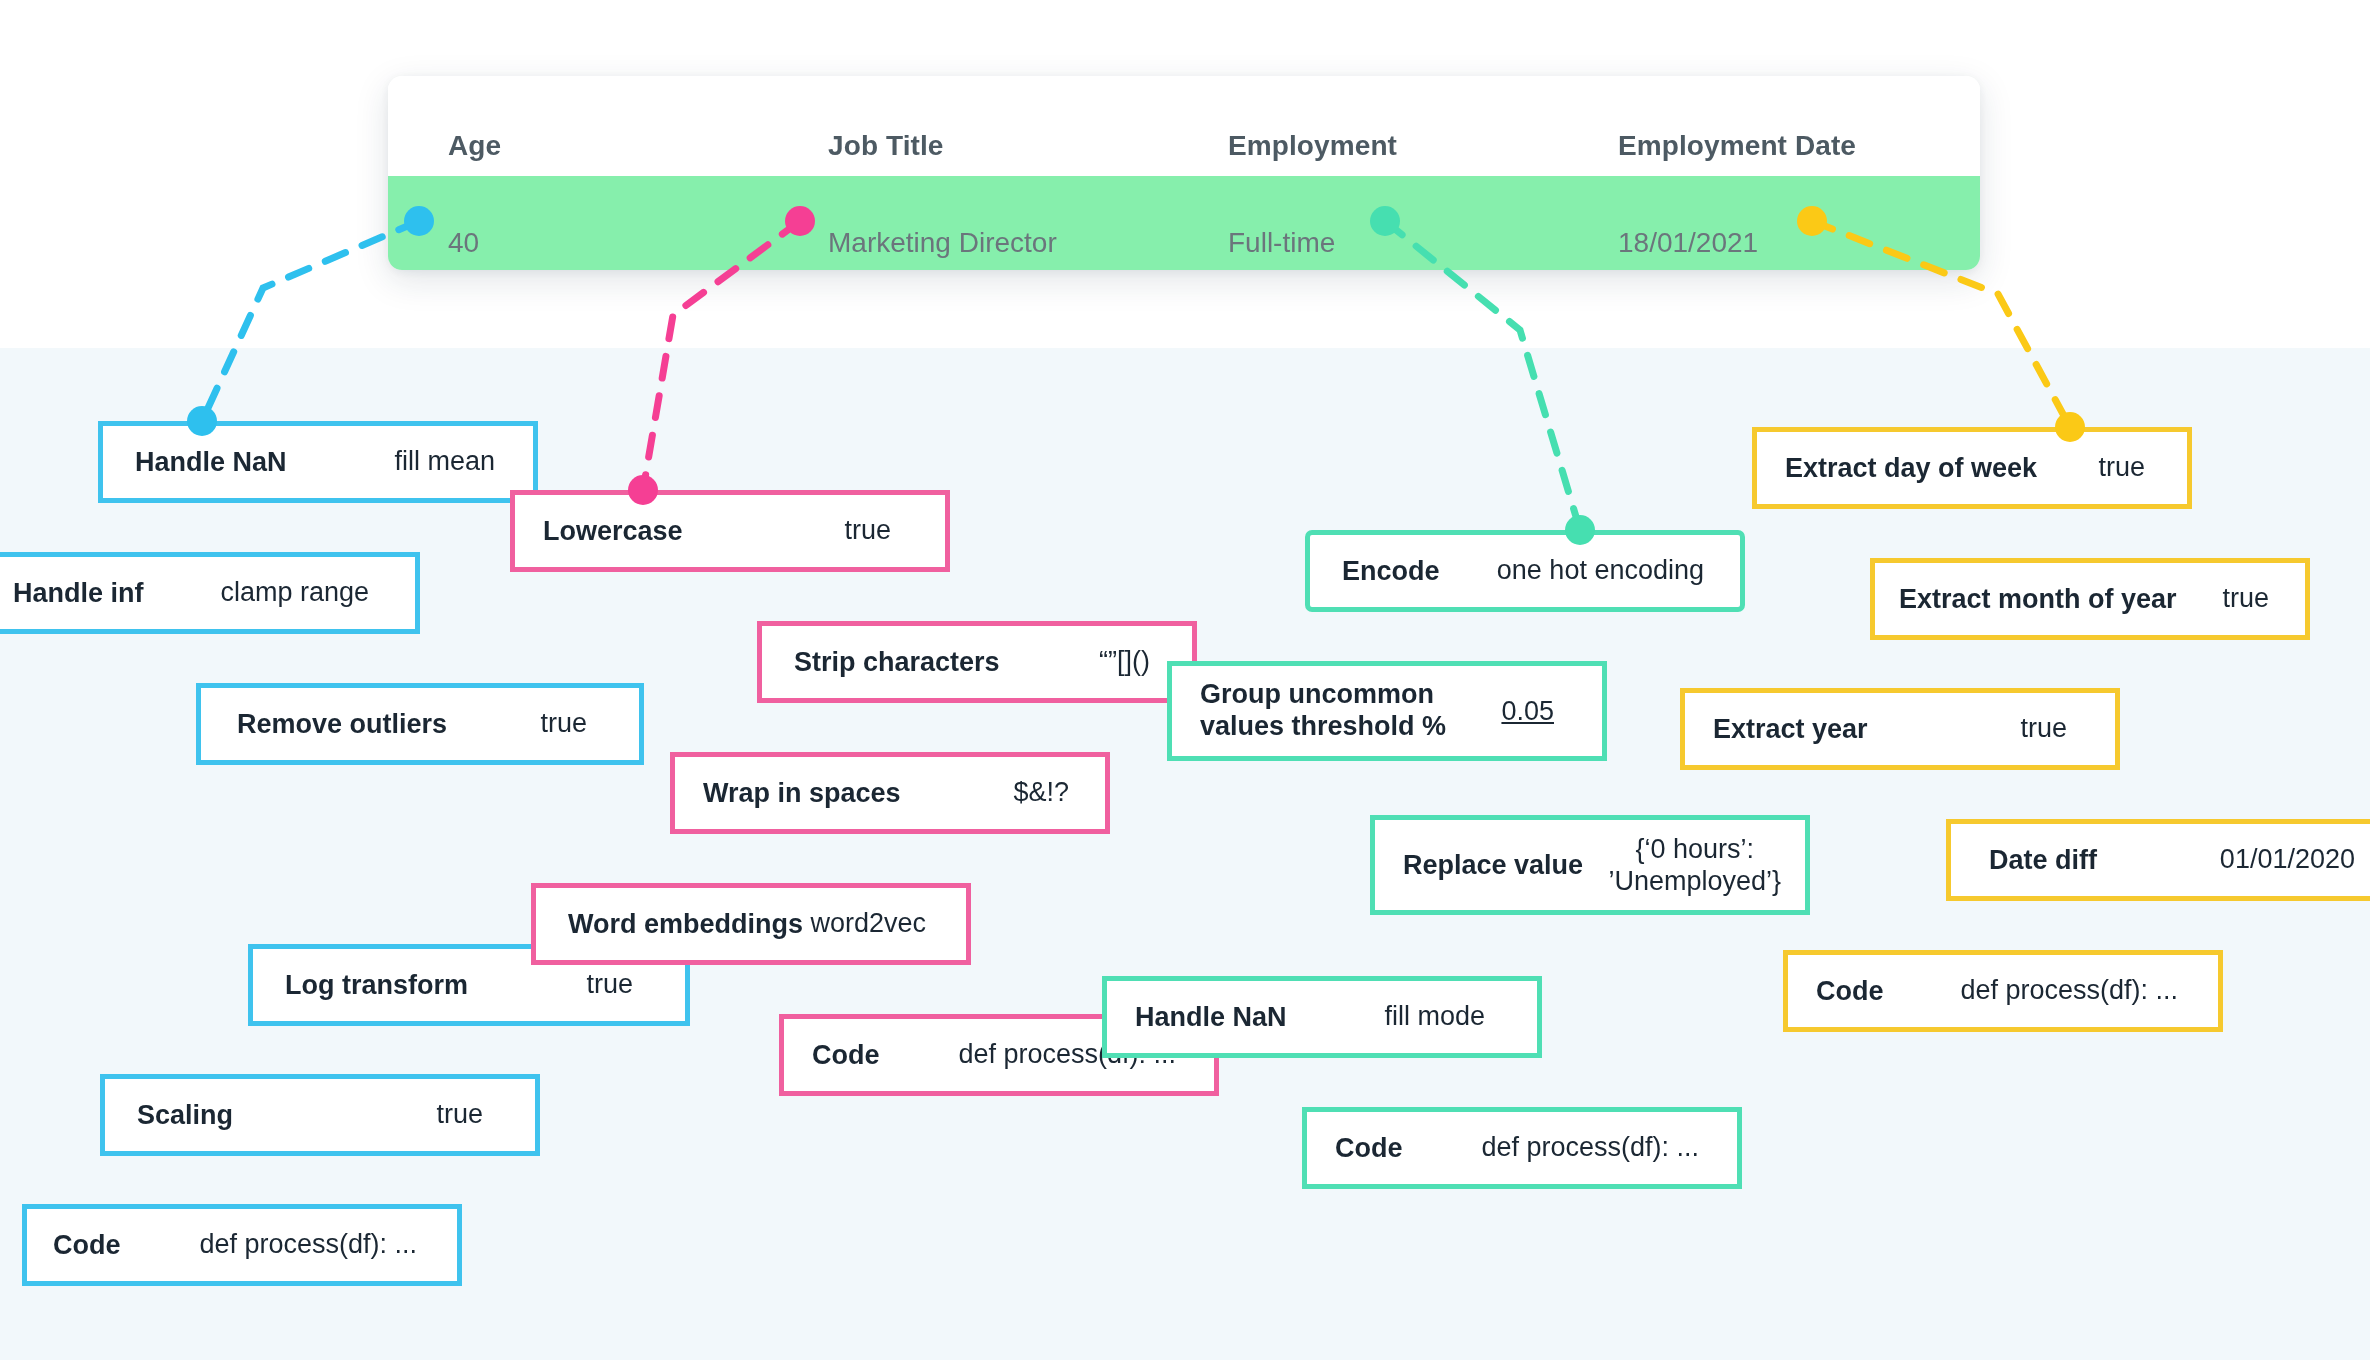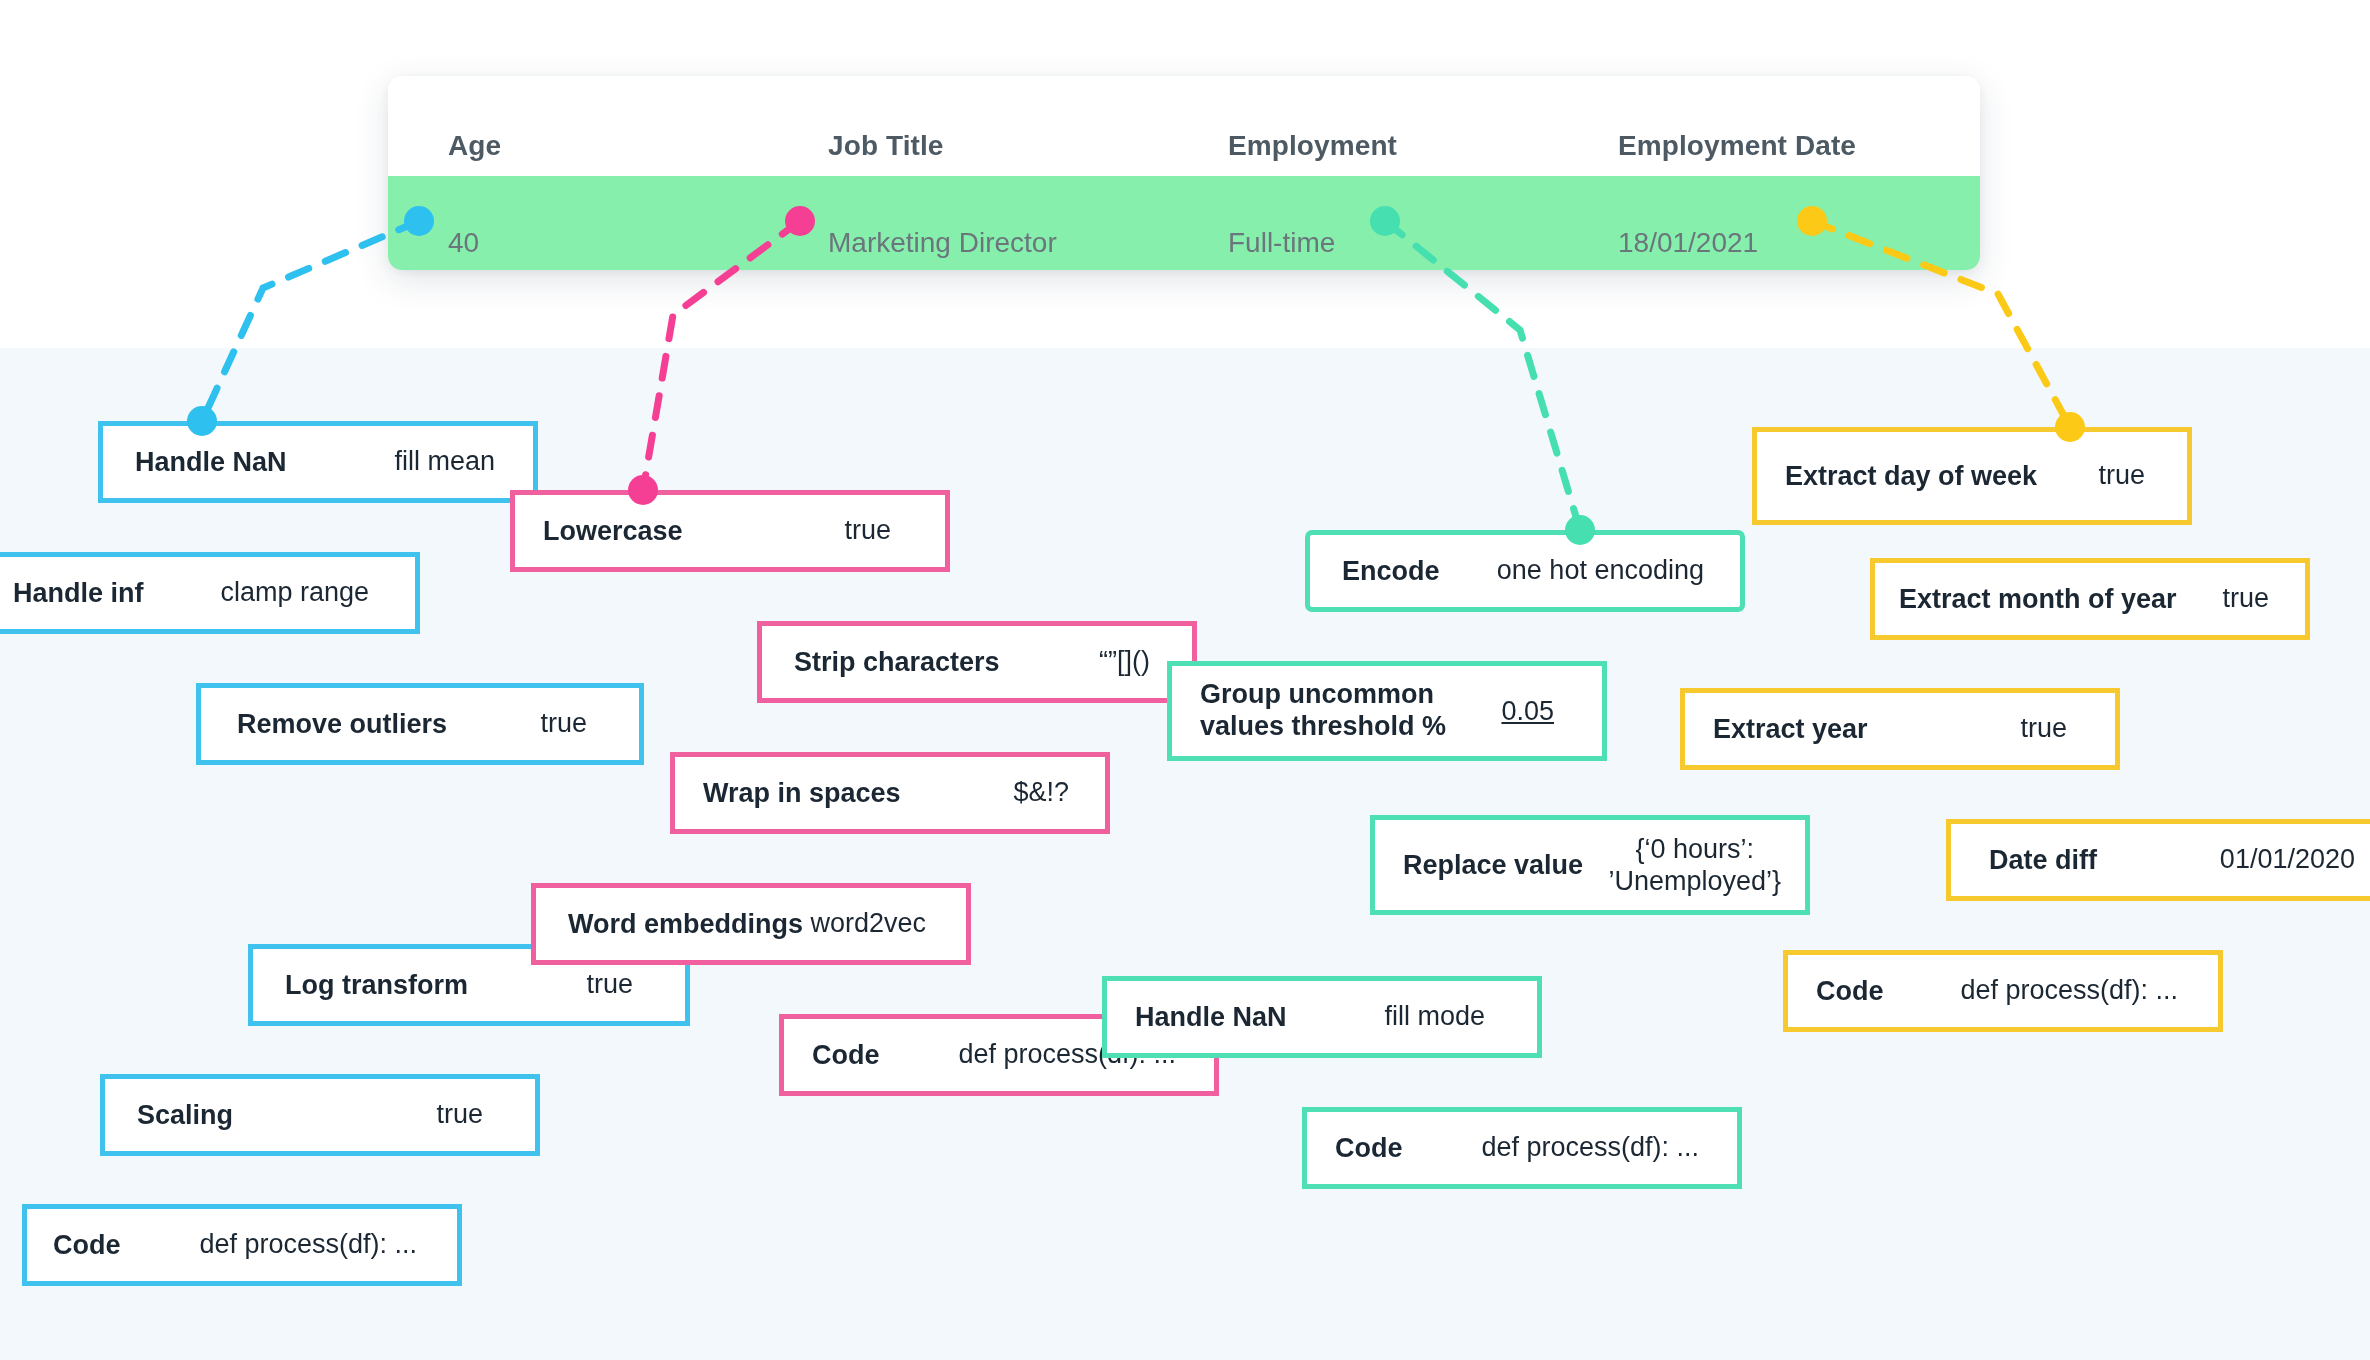--- a/index.html
+++ b/index.html
@@ -276,21 +276,21 @@
   <div class="pbox c-teal" style="left:1102px; top:976px; width:440px; height:82px; z-index:25;">
     <span class="plabel" style="margin-left:28px;">Handle NaN</span>
     <span class="pvalue" style="margin-left:auto; margin-right:52px;">fill mode</span>
   </div>
 
   <div class="pbox c-teal" style="left:1302px; top:1107px; width:440px; height:82px; z-index:24;">
     <span class="plabel" style="margin-left:28px;">Code</span>
     <span class="pvalue" style="margin-left:auto; margin-right:38px;">def process(df): ...</span>
   </div>
 
-  <div class="pbox c-yellow" style="left:1752px; top:427px; width:440px; height:98px; z-index:24;">
+  <div class="pbox c-yellow" style="left:1752px; top:427px; width:440px; height:82px; z-index:24;">
     <span class="plabel" style="margin-left:28px;">Extract day of week</span>
     <span class="pvalue" style="margin-left:auto; margin-right:42px;">true</span>
   </div>
 
   <div class="pbox c-yellow" style="left:1870px; top:558px; width:440px; height:82px; z-index:24;">
     <span class="plabel" style="margin-left:24px;">Extract month of year</span>
     <span class="pvalue" style="margin-left:auto; margin-right:36px;">true</span>
   </div>
 
   <div class="pbox c-yellow" style="left:1680px; top:688px; width:440px; height:82px; z-index:24;">

